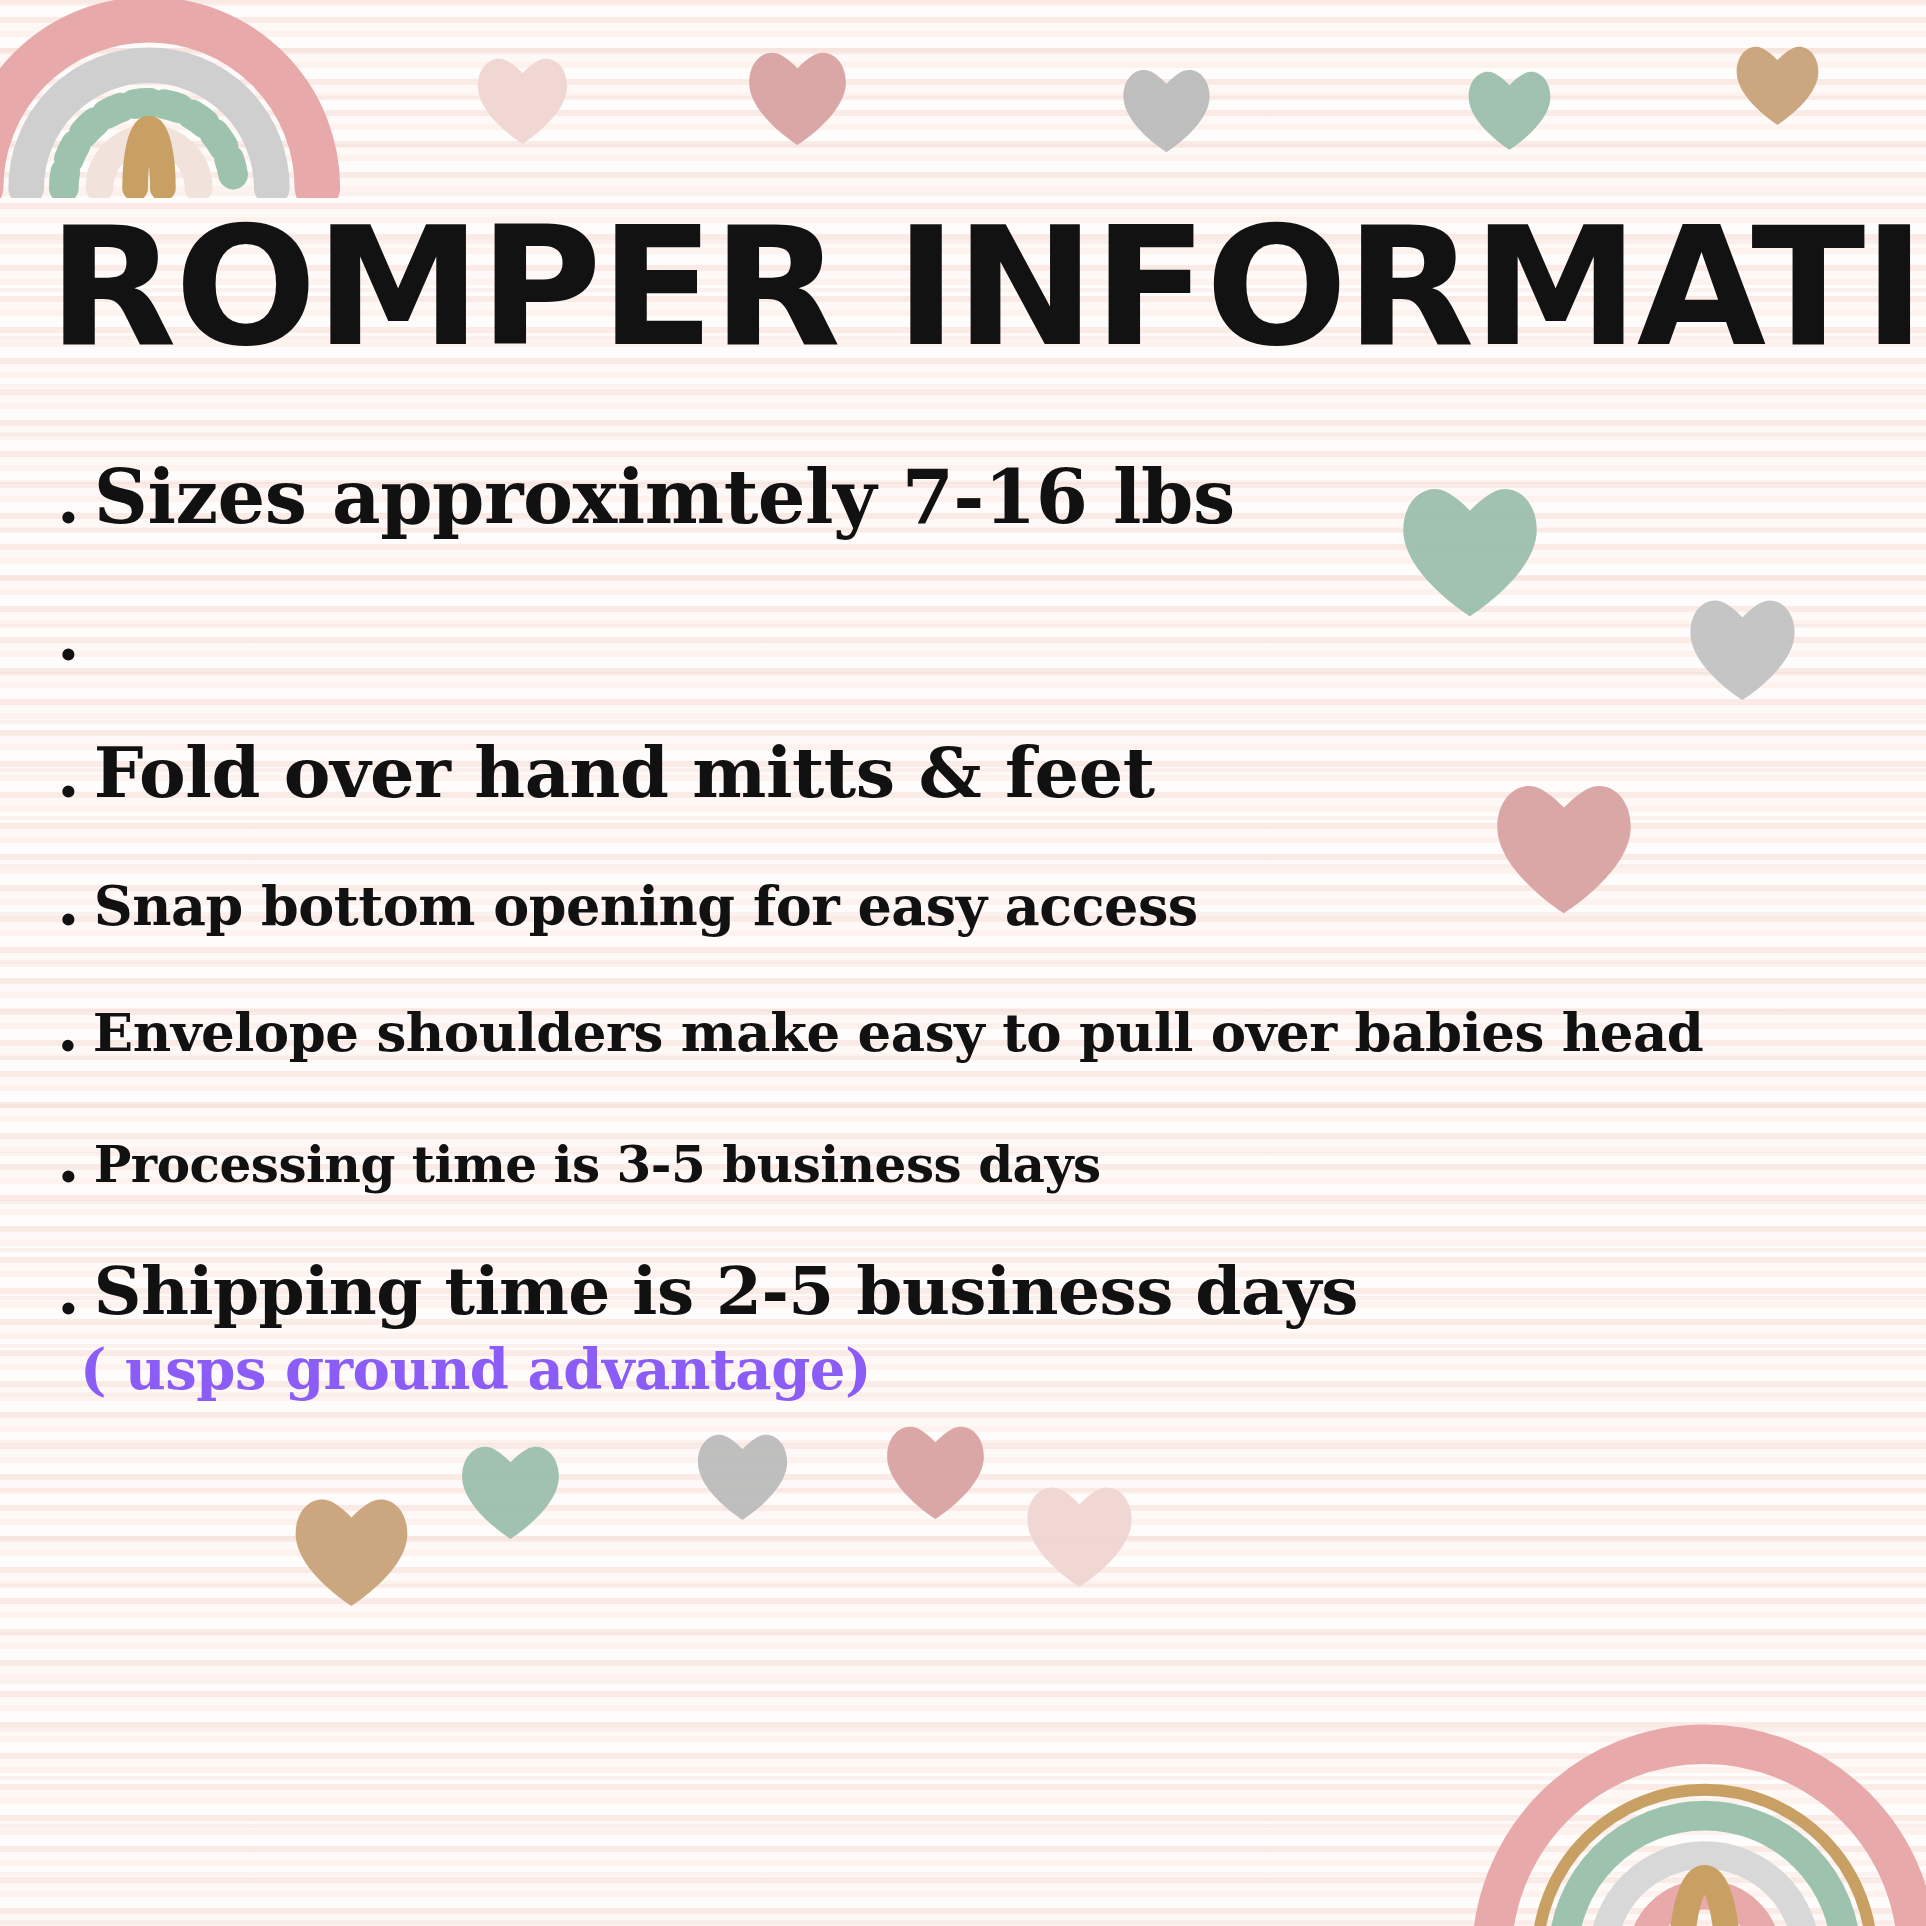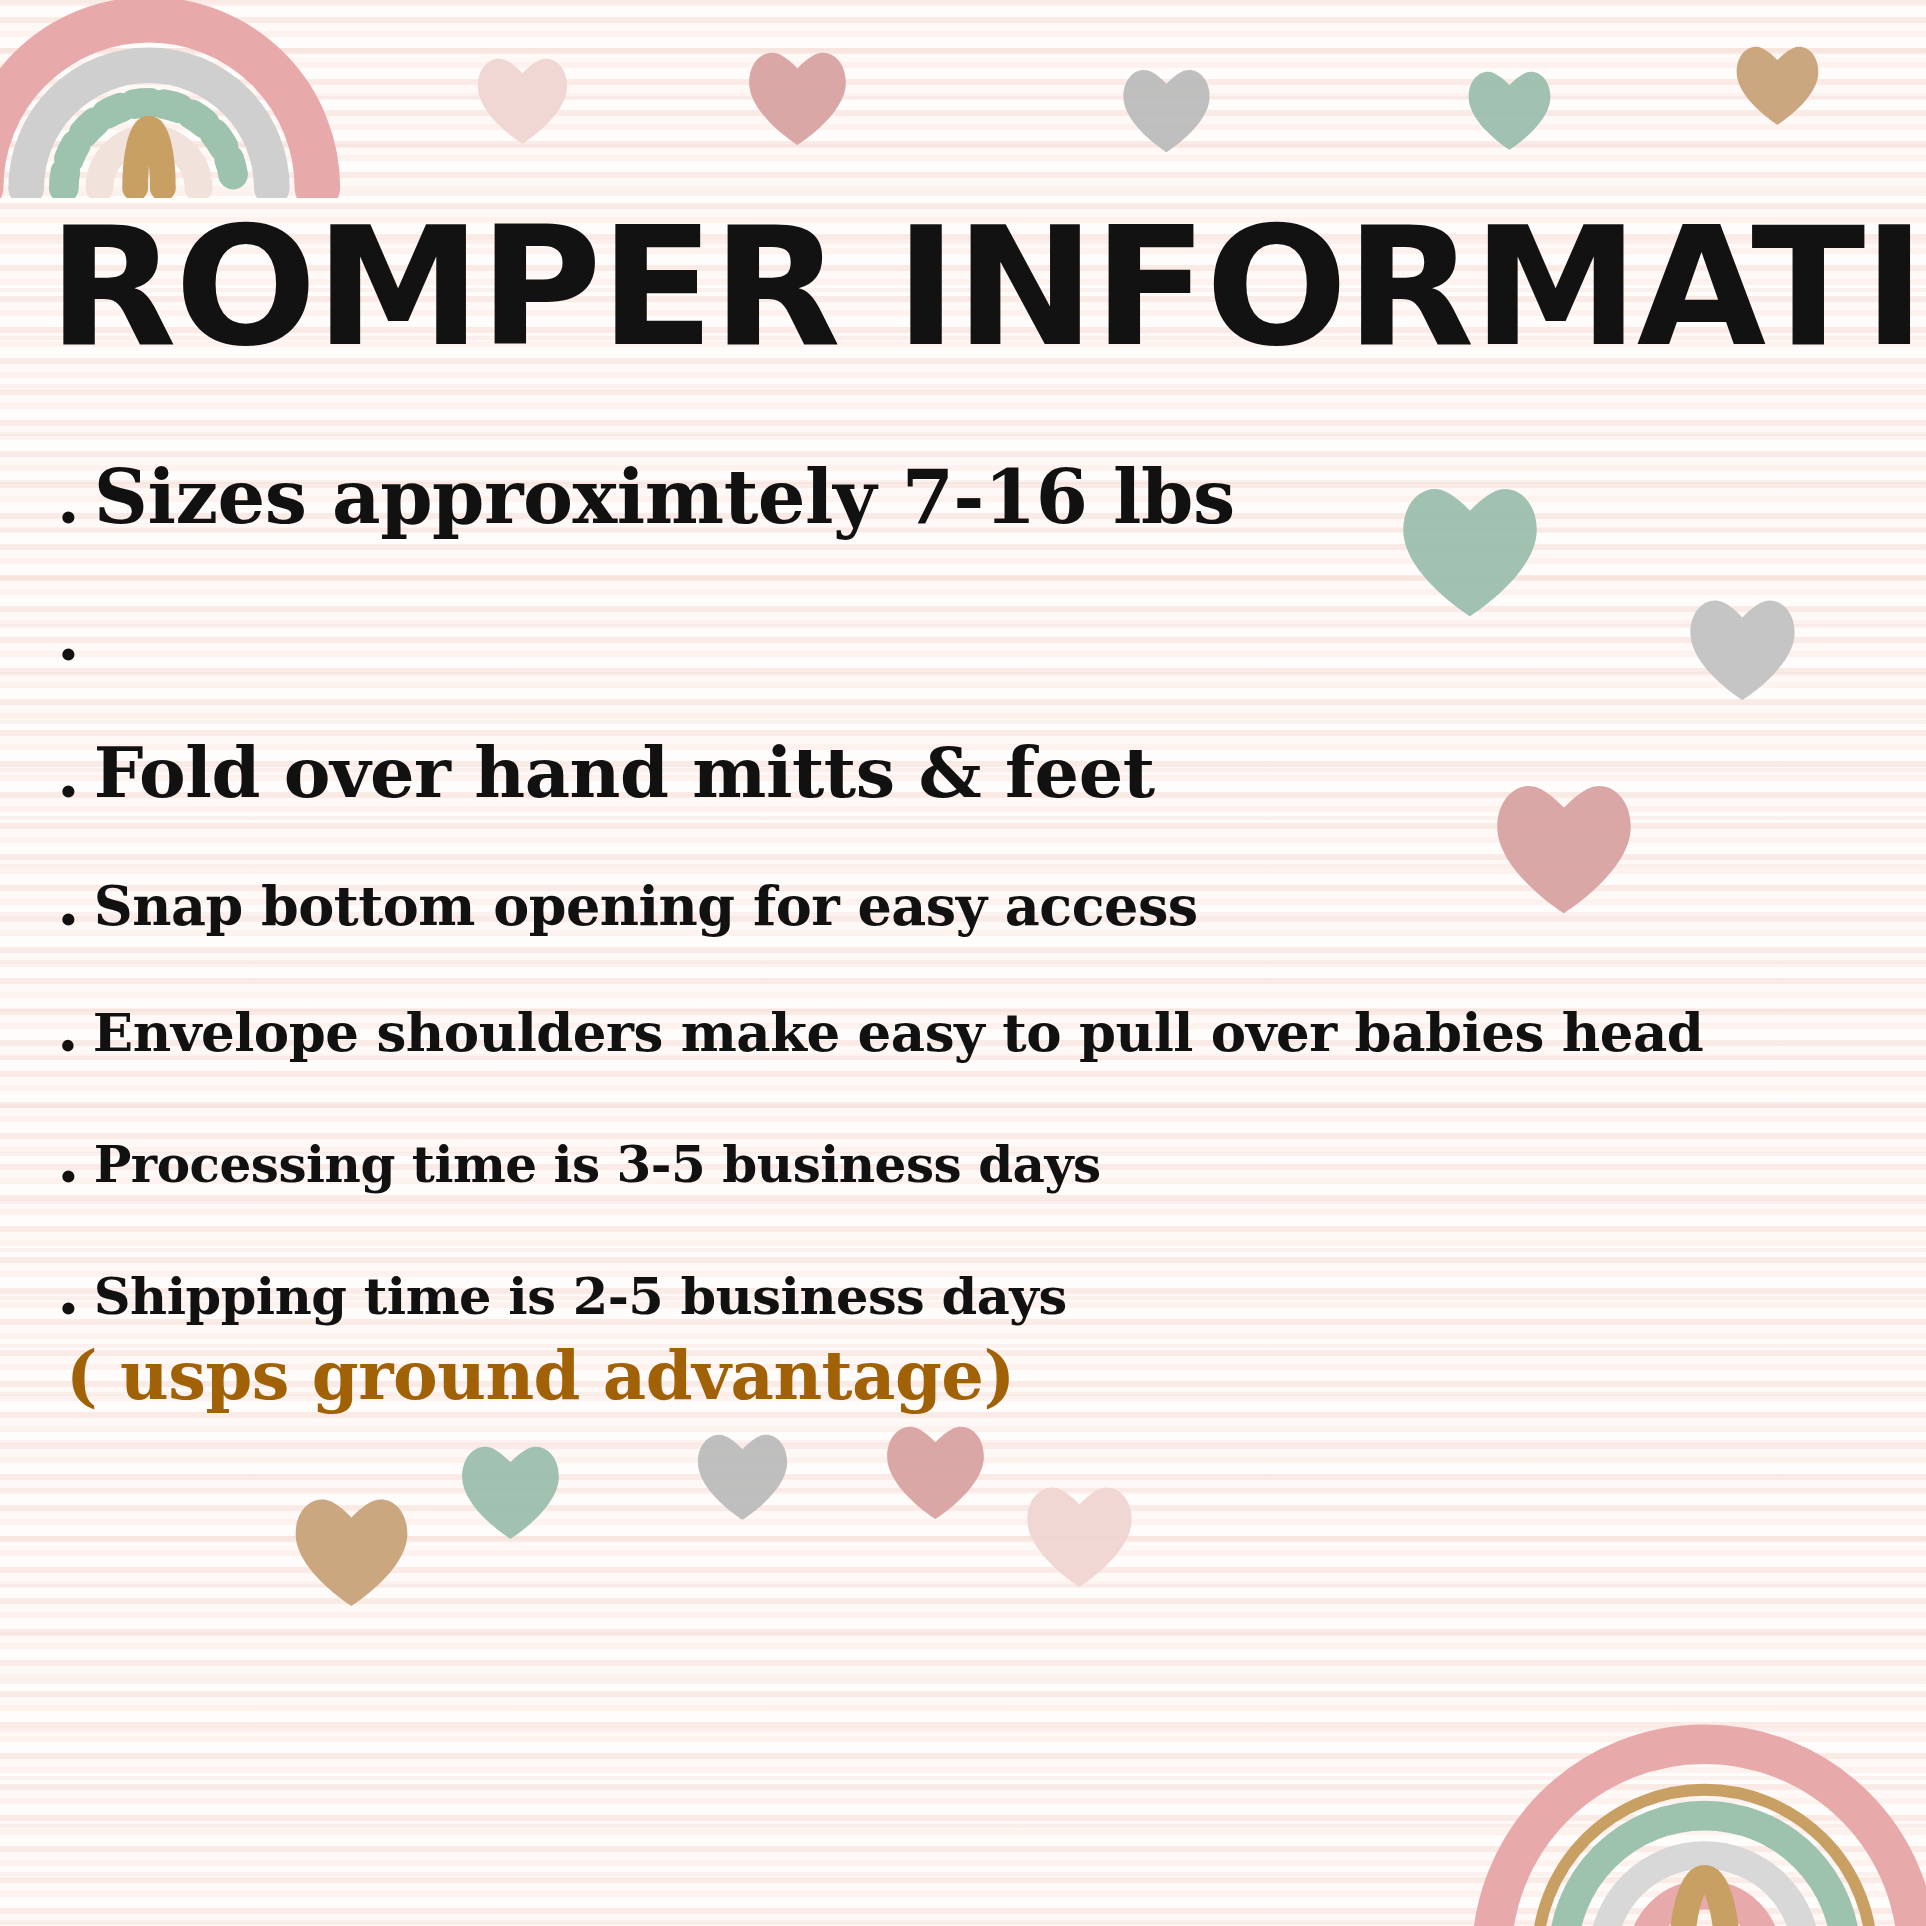--- a/index.html
+++ b/index.html
@@ -120,29 +120,29 @@
 
   .b5 { margin-bottom: 46px; }
   .b5 .txt { font-size: 53px; line-height: 1.0; }
   .b5 .dot { font-size: 71px; }
 
   .b6 { margin-bottom: 46px; }
   .b6 .txt { font-size: 50px; line-height: 1.0; }
   .b6 .dot { font-size: 75px; }
 
   .b7 { margin-bottom: 0; }
-  .b7 .txt { font-size: 51px; line-height: 1.05; }
+  .b7 .txt { font-size: 66px; line-height: 1.05; }
   .b7 .dot { font-size: 75px; }
 
   .subnote {
     font-family: "DejaVu Serif", serif;
     font-weight: 700;
-    font-size: 67px;
-    color: #a16207;
-    margin-left: 7px;
+    font-size: 56px;
+    color: #8b5cf6;
+    margin-left: 21px;
     margin-top: 4px;
     letter-spacing: -0.5px;
   }
 
   
   .heart {
     position: absolute;
     z-index: 3;
     opacity: 0.95;
   }

